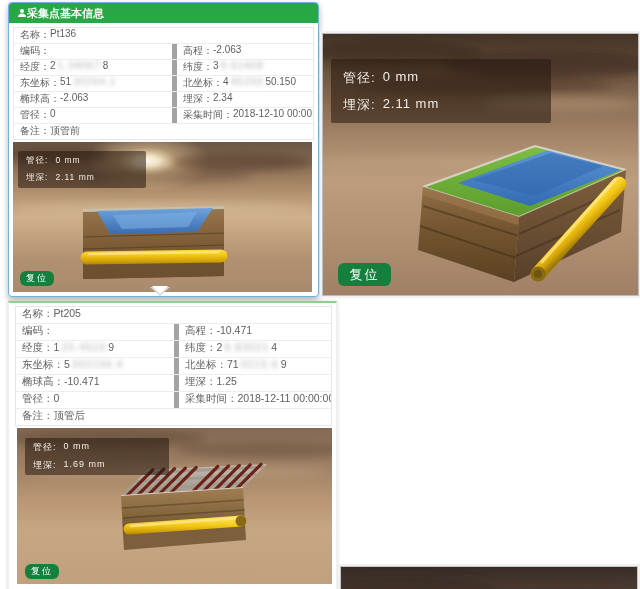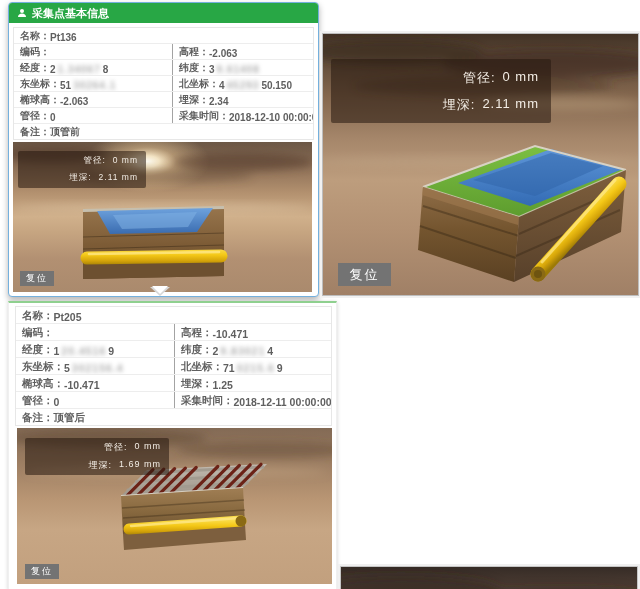--- a/index.html
+++ b/index.html
@@ -4,43 +4,43 @@
 <style>
   html,body{margin:0;padding:0;}
   body{width:640px;height:589px;position:relative;background:#fff;
        font-family:"Liberation Sans","DejaVu Sans",sans-serif;overflow:hidden;}
   .abs{position:absolute;}
 
   
   #dlg1{left:8px;top:2px;width:309px;background:#fff;border:1px solid #74b0dd;
         border-radius:4px;box-shadow:0 3px 6px rgba(0,0,0,.30);}
   #dlg1 .hdr{height:20px;background:#28a745;border-radius:3px 3px 0 0;display:flex;
-        align-items:center;gap:5px;padding:0 8px;color:#fff;font-size:11px;font-weight:bold;}
+        align-items:center;padding:0 8px;color:#fff;font-size:11px;font-weight:bold;}
   #dlg1 .bdy{padding:4px;}
 
   
   .itable{border:1px solid #e7e7e7;background:#fff;color:#5f5f5f;}
   .t-sm{font-size:10px;}
   .t-md{font-size:10.5px;}
   .trow{display:flex;border-bottom:1px solid #ededed;align-items:center;}
   .itable .trow:last-child{border-bottom:none;}
   .h15 .trow{height:15px;} .h16 .trow{height:16px;}
-  .tcell{padding:0 6px;white-space:nowrap;overflow:hidden;display:flex;align-items:flex-end;height:100%;font-weight:bold;}
-  .c1{width:146px;border-right:1px solid #a3a3a3;flex:none;}
+  .tcell{padding:0 6px;white-space:nowrap;overflow:hidden;display:flex;align-items:flex-start;height:100%;}
+  .c1{width:146px;border-right:5px solid #a3a3a3;flex:none;}
   .c2{flex:1;border-right:none;}
   .full{flex:1;}
   .redact{display:inline-block;filter:blur(2.3px);opacity:.5;margin:0 2px;letter-spacing:1px;}
 
   
   .scene{position:relative;overflow:hidden;background:#b09070;}
   .ov{position:absolute;background:rgba(38,24,14,.55);color:#f3ede5;border-radius:2px;
-      display:flex;flex-direction:column;justify-content:center;letter-spacing:1px;align-items:flex-end;}
+      display:flex;flex-direction:column;justify-content:center;letter-spacing:1px;}
   .ov .ln{display:flex;gap:7px;white-space:nowrap;}
-  .rst{position:absolute;background:#737373;color:#fff;display:flex;align-items:center;
-       justify-content:center;border-radius:0;cursor:pointer;letter-spacing:2px;margin-top:36px;}
+  .rst{position:absolute;background:#15803d;color:#fff;display:flex;align-items:center;
+       justify-content:center;border-radius:6px;cursor:pointer;letter-spacing:2px;margin-top:36px;}
 
   #sceneA{width:299px;height:150px;margin-top:2px;}
   #sceneA .ov{left:5px;top:9px;width:112px;height:33px;padding:2px 8px;font-size:8.5px;gap:5px;}
   #sceneA .rst{left:7px;bottom:6px;width:34px;height:15px;font-size:9px;}
 
   #p2{left:322px;top:33px;width:315px;height:261px;border:1px solid #bdbdbd;
       box-shadow:0 0 0 2px #f1f1f1;}
   #p2 .ov{left:8px;top:25px;width:196px;height:56px;padding:4px 12px;font-size:13px;gap:9px;}
   #p2 .rst{left:15px;bottom:9px;width:53px;height:23px;font-size:13px;}
 

